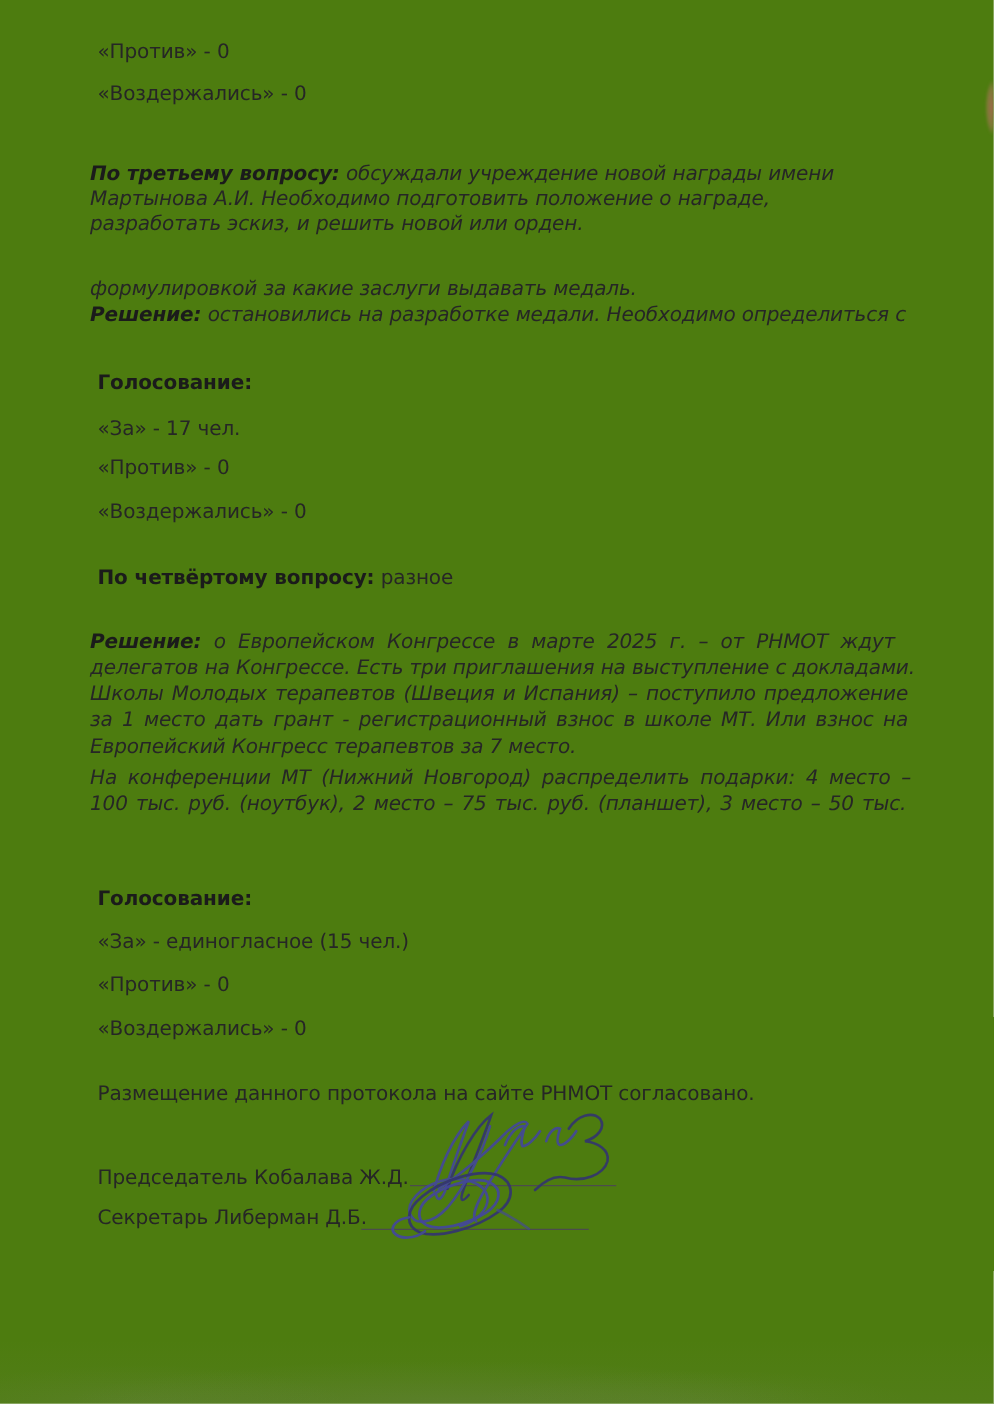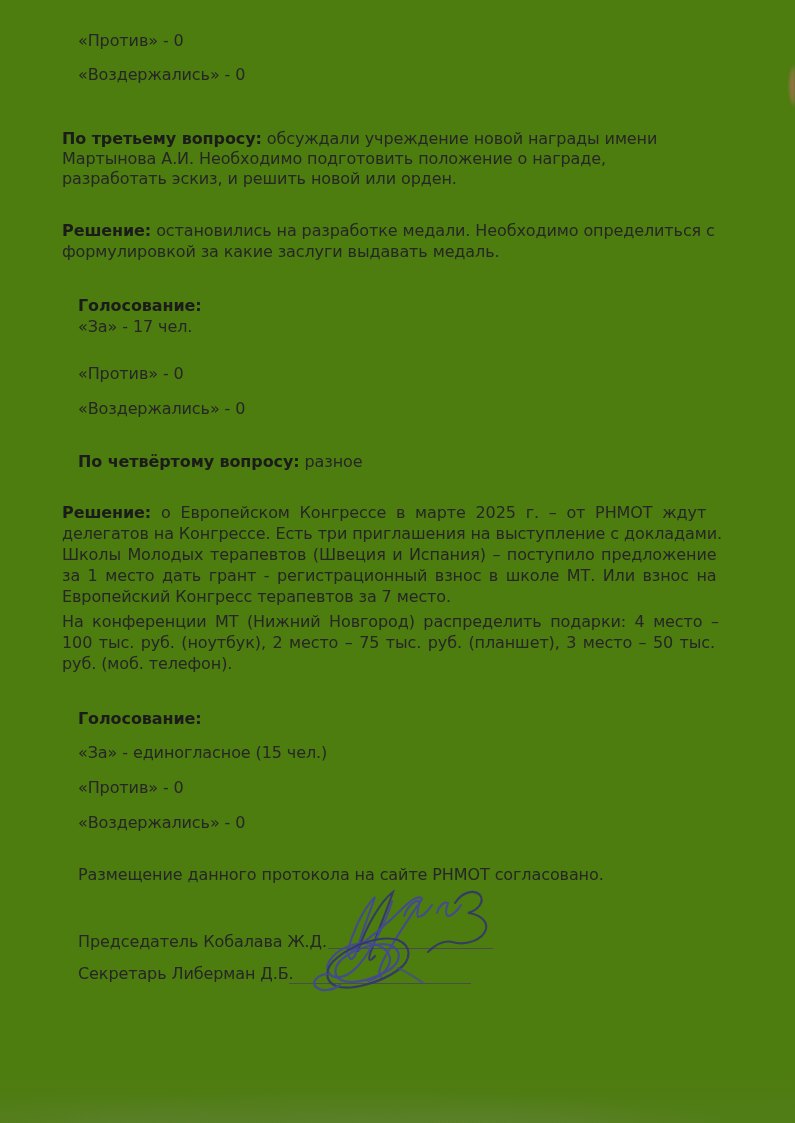--- a/index.html
+++ b/index.html
@@ -6,21 +6,21 @@
   body{
     width:795px;height:1123px;background:#ffffff;
     font-family:"DejaVu Sans","Liberation Sans",sans-serif;
     color:#262626;
   }
   .page{position:relative;width:795px;height:1123px;background:#4d7c0f;overflow:hidden;}
   .tline{
     position:absolute;left:78px;font-size:16px;line-height:20px;
     white-space:nowrap;color:#262626;letter-spacing:-0.1px;
   }
-  .para{position:absolute;left:62px;width:650px;}
+  .para{position:absolute;left:72px;width:650px;font-style:italic;}
   .ln{font-size:16px;white-space:nowrap;color:#262626;letter-spacing:-0.1px;}
   .lh20 .ln{line-height:20px;}
   .lh21 .ln{line-height:21px;}
   .b{font-weight:bold;color:#1b1b1b;}
   .ws1{word-spacing:1.5px;}
   .ws2{word-spacing:2.5px;}
   .ws3{word-spacing:3.5px;}
   .ws4{word-spacing:4.8px;}
   .sigline{position:absolute;height:1.3px;background:#4c4c4c;}
   .sig-svg{position:absolute;left:280px;top:876px;width:300px;height:130px;}
@@ -47,46 +47,45 @@
   <div class="tline" style="top:31px">«Против» - 0</div>
   <div class="tline" style="top:65px">«Воздержались» - 0</div>
 
   <div class="para lh20" style="top:129px">
     <div class="ln"><span class="b">По третьему вопросу:</span><span> обсуждали учреждение новой награды имени</span></div>
     <div class="ln">Мартынова А.И. Необходимо подготовить положение о награде,</div>
     <div class="ln">разработать эскиз, и решить новой или орден.</div>
   </div>
 
   <div class="para lh21" style="top:220px">
+    <div class="ln">формулировкой за какие заслуги выдавать медаль.</div>
     <div class="ln"><span class="b">Решение:</span><span> остановились на разработке медали. Необходимо определиться с</span></div>
-    <div class="ln">формулировкой за какие заслуги выдавать медаль.</div>
   </div>
 
   <div class="tline b" style="top:296px">Голосование:</div>
-  <div class="tline" style="top:317px">«За» - 17 чел.</div>
+  <div class="tline" style="top:333px">«За» - 17 чел.</div>
   <div class="tline" style="top:364px">«Против» - 0</div>
   <div class="tline" style="top:399px">«Воздержались» - 0</div>
 
   <div class="tline" style="top:452px"><span class="b">По четвёртому вопросу:</span><span> разное</span></div>
 
   <div class="para lh21" style="top:502px">
     <div class="ln ws4"><span class="b">Решение:</span><span> о Европейском Конгрессе в марте 2025 г. – от РНМОТ ждут</span></div>
     <div class="ln">делегатов на Конгрессе. Есть три приглашения на выступление с докладами.</div>
   </div>
 
   <div class="para lh21" style="top:544px">
     <div class="ln ws1">Школы Молодых терапевтов (Швеция и Испания) – поступило предложение</div>
     <div class="ln ws2">за 1 место дать грант - регистрационный взнос в школе МТ. Или взнос на</div>
     <div class="ln">Европейский Конгресс терапевтов за 7 место.</div>
   </div>
 
   <div class="para lh21" style="top:611px">
     <div class="ln ws3">На конференции МТ (Нижний Новгород) распределить подарки: 4 место –</div>
     <div class="ln ws1">100 тыс. руб. (ноутбук), 2 место – 75 тыс. руб. (планшет), 3 место – 50 тыс.</div>
-    <div class="ln">руб. (моб. телефон).</div>
   </div>
 
   <div class="tline b" style="top:709px">Голосование:</div>
   <div class="tline" style="top:743px">«За» - единогласное (15 чел.)</div>
   <div class="tline" style="top:778px">«Против» - 0</div>
   <div class="tline" style="top:813px">«Воздержались» - 0</div>
 
   <div class="tline" style="top:865px">Размещение данного протокола на сайте РНМОТ согласовано.</div>
 
   <div class="tline" style="top:932px">Председатель Кобалава Ж.Д.</div>

